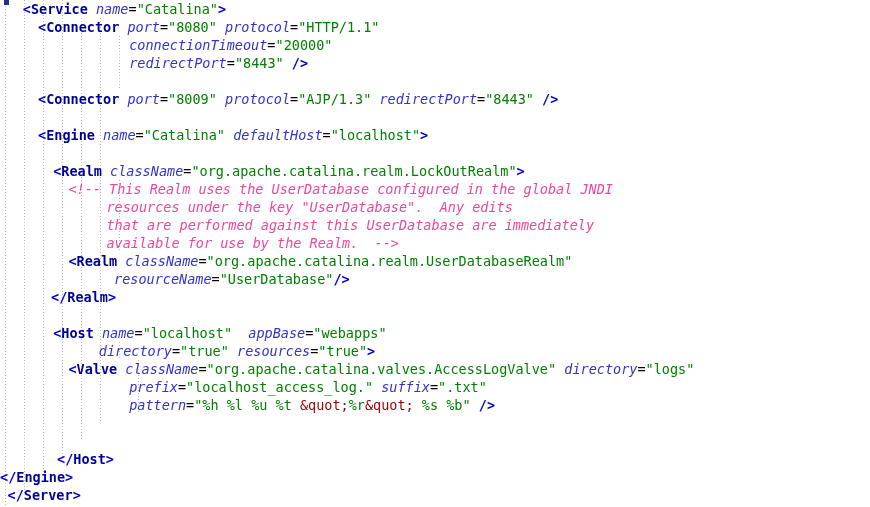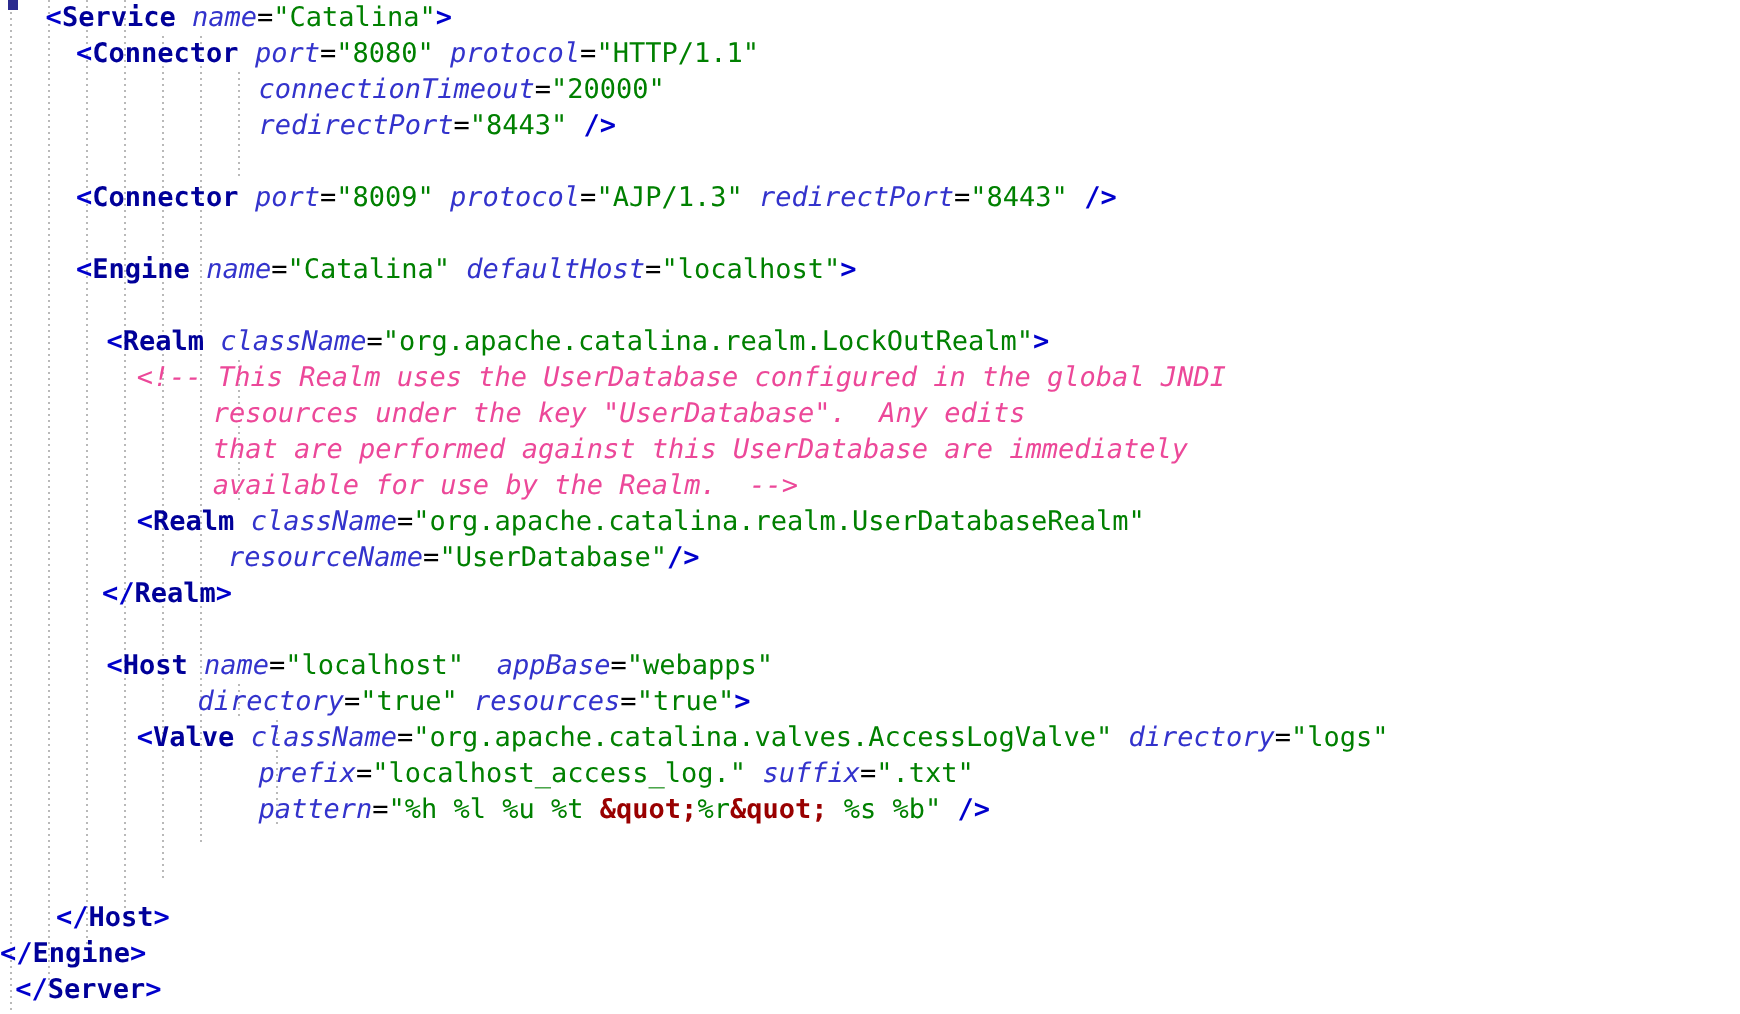--- a/index.html
+++ b/index.html
@@ -54,21 +54,21 @@
     font-family: "DejaVu Sans Mono", "Liberation Mono", monospace;
   }
 
   
   .t-punct   { color: #0000cc; font-weight: bold; }   
   .t-tag     { color: #000099; font-weight: bold; }   
   .t-attr    { color: #3333cc; font-style: italic; }  
   .t-eq      { color: #000000; }                      
   .t-val     { color: #008000; }                      
   .t-comment { color: #ec4899; font-style: italic; }  
-  .t-entity  { color: #990000; font-weight: bold; }   
+  .t-entity  { color: #990000; font-weight: normal; }   
   .t-plain   { color: #000000; }
 
   
   #caret-marker {
     position: absolute;
     left: 4px;
     top: 0px;
     width: 5px;
     height: 5px;
     background: #2b2b8f;
@@ -114,18 +114,18 @@
       <div class="line" style="padding-left: 114px;"><span class="t-attr">resourceName</span><span class="t-eq">=</span><span class="t-val">"UserDatabase"</span><span class="t-punct">/&gt;</span></div>
       <div class="line" style="padding-left: 51px;"><span class="t-punct">&lt;/</span><span class="t-tag">Realm</span><span class="t-punct">&gt;</span></div>
       <div class="line" style="padding-left: 0px;">&nbsp;</div>
       <div class="line" style="padding-left: 53.2px;"><span class="t-punct">&lt;</span><span class="t-tag">Host</span><span class="t-plain"> </span><span class="t-attr">name</span><span class="t-eq">=</span><span class="t-val">"localhost"</span><span class="t-plain">  </span><span class="t-attr">appBase</span><span class="t-eq">=</span><span class="t-val">"webapps"</span></div>
       <div class="line" style="padding-left: 98.8px;"><span class="t-attr">directory</span><span class="t-eq">=</span><span class="t-val">"true"</span><span class="t-plain"> </span><span class="t-attr">resources</span><span class="t-eq">=</span><span class="t-val">"true"</span><span class="t-punct">&gt;</span></div>
       <div class="line" style="padding-left: 68.4px;"><span class="t-punct">&lt;</span><span class="t-tag">Valve</span><span class="t-plain"> </span><span class="t-attr">className</span><span class="t-eq">=</span><span class="t-val">"org.apache.catalina.valves.AccessLogValve"</span><span class="t-plain"> </span><span class="t-attr">directory</span><span class="t-eq">=</span><span class="t-val">"logs"</span></div>
       <div class="line" style="padding-left: 129.2px;"><span class="t-attr">prefix</span><span class="t-eq">=</span><span class="t-val">"localhost_access_log."</span><span class="t-plain"> </span><span class="t-attr">suffix</span><span class="t-eq">=</span><span class="t-val">".txt"</span></div>
       <div class="line" style="padding-left: 129.2px;"><span class="t-attr">pattern</span><span class="t-eq">=</span><span class="t-val">"%h %l %u %t </span><span class="t-entity">&amp;quot;</span><span class="t-val">%r</span><span class="t-entity">&amp;quot;</span><span class="t-val"> %s %b"</span><span class="t-plain"> </span><span class="t-punct">/&gt;</span></div>
       <div class="line" style="padding-left: 0px;">&nbsp;</div>
       <div class="line" style="padding-left: 0px;">&nbsp;</div>
-      <div class="line" style="padding-left: 28px;"><span class="t-punct">&lt;/</span><span class="t-tag">Host</span><span class="t-punct">&gt;</span></div>
+      <div class="line" style="padding-left: 57px;"><span class="t-punct">&lt;/</span><span class="t-tag">Host</span><span class="t-punct">&gt;</span></div>
       <div class="line" style=""><span class="t-punct">&lt;/</span><span class="t-tag">Engine</span><span class="t-punct">&gt;</span></div>
       <div class="line" style="padding-left: 7.6px;"><span class="t-punct">&lt;/</span><span class="t-tag">Server</span><span class="t-punct">&gt;</span></div>
     </div>
 
 </div>
 
 </body></html>

